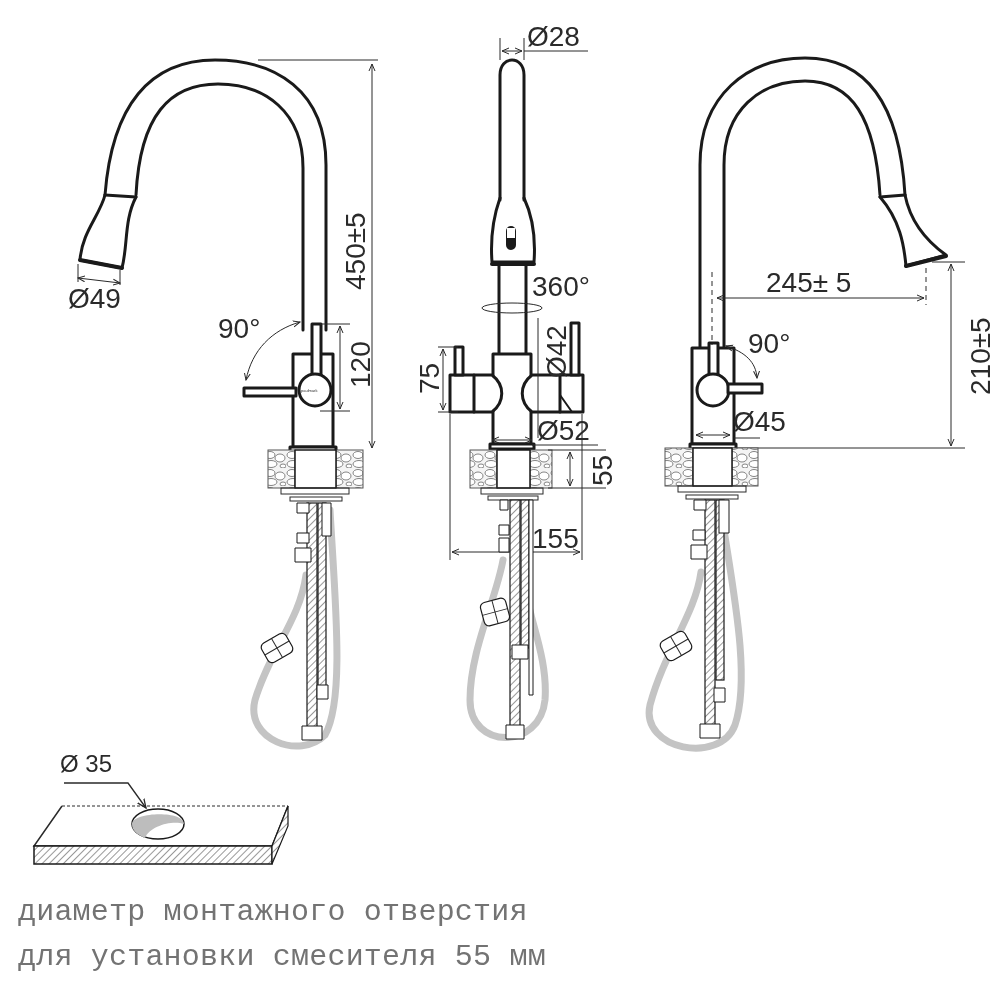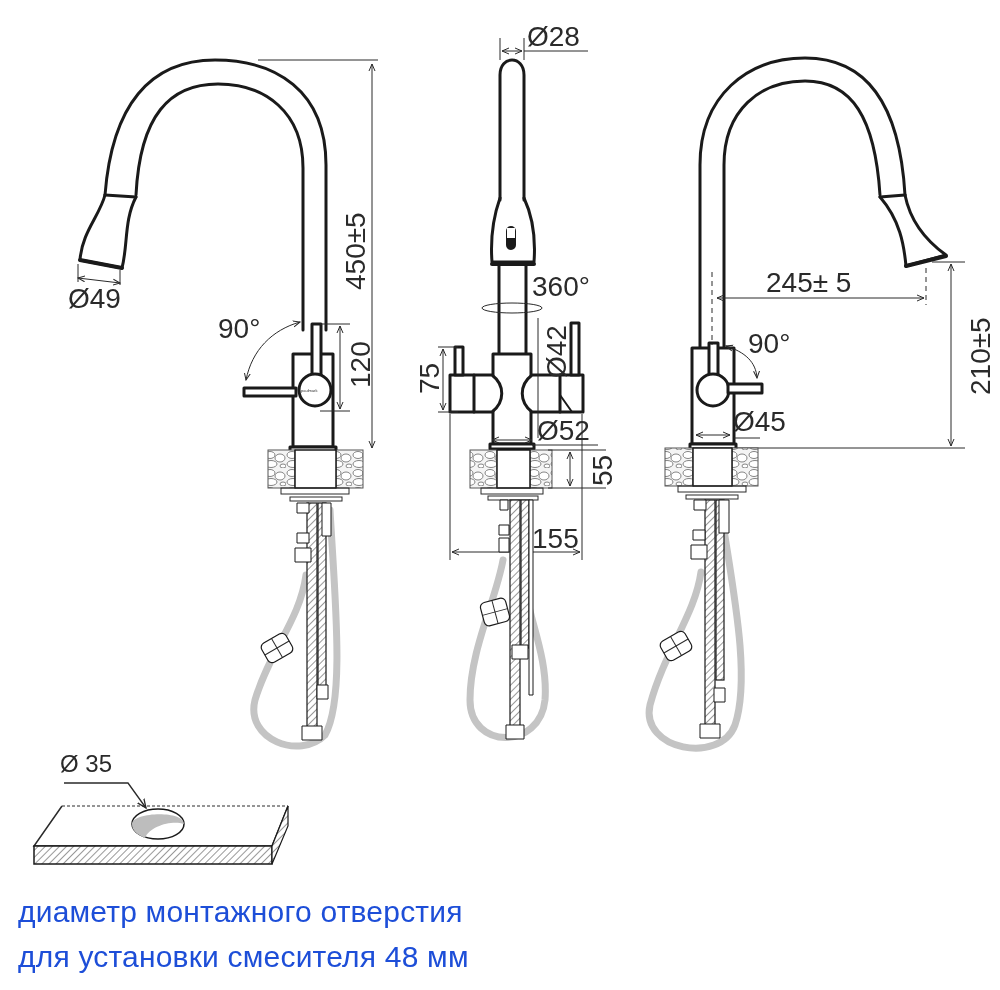--- a/index.html
+++ b/index.html
@@ -8,21 +8,21 @@
   .ln { fill: none; stroke: #1a1a1a; stroke-width: 3; stroke-linejoin: round; stroke-linecap: round; }
   .lnw { fill: #ffffff; stroke: #1a1a1a; stroke-width: 3; stroke-linejoin: round; }
   .thin { fill: none; stroke: #2a2a2a; stroke-width: 1; }
   .dash { fill: none; stroke: #2a2a2a; stroke-width: 1; stroke-dasharray: 5 4; }
   .hose { fill: none; stroke: #c4c4c4; stroke-width: 7; stroke-linecap: round; }
   .hatch { fill: url(#hatch); stroke: #1a1a1a; stroke-width: 1.2; }
   .stone { fill: url(#stones); stroke: #555; stroke-width: 1; }
   .dim { font-family: "Liberation Sans", sans-serif; font-size: 28px; fill: #2a2a2a; }
   .dimsm { font-family: "Liberation Sans", sans-serif; font-size: 24px; fill: #2a2a2a; }
   .brand { font-family: "Liberation Sans", sans-serif; font-size: 4px; fill: #333; }
-  .caption { position: absolute; left: 18px; font-family: Liberation Sans, sans-serif; font-size: 30px; color: #1d4ed8; letter-spacing: 0.2px; white-space: nowrap; }
+  .caption { position: absolute; left: 18px; font-family: Liberation Mono, monospace; font-size: 30px; color: #737373; letter-spacing: 0.2px; white-space: nowrap; }
 </style>
 </head>
 <body>
 
 <svg width="1000" height="990" viewBox="0 0 1000 990" xmlns="http://www.w3.org/2000/svg">
   <defs>
     <pattern id="hatch" width="5" height="5" patternUnits="userSpaceOnUse" patternTransform="rotate(45)">
       <rect width="5" height="5" fill="#ffffff"></rect>
       <line x1="0" y1="0" x2="0" y2="5" stroke="#333" stroke-width="1"></line>
     </pattern>
@@ -224,13 +224,13 @@
     <line class="dash" x1="62" y1="806" x2="288" y2="806" style="stroke-dasharray:3 2"></line>
     <path class="thin" d="M62,806 L34,846 L272,846 L288,806" style="stroke-width:1.5"></path>
     <rect class="hatch" x="34" y="846" width="238" height="18" style="stroke-width:1.5"></rect>
     <path class="hatch" d="M272,846 L288,806 L288,826 L272,864 Z" style="stroke-width:1.2"></path>
     <ellipse cx="158" cy="824" rx="26" ry="15" fill="#ffffff" stroke="#1a1a1a" stroke-width="1.5"></ellipse>
     <path d="M132,824 C132,812 184,810 184,824 C172,820 150,826 145,838 C136,834 132,830 132,824 Z" fill="#bdbdbd" stroke="none"></path>
   </g>
 </svg>
 
 <div class="caption" style="top:895px;">диаметр монтажного отверстия</div>
-<div class="caption" style="top:940px;">для установки смесителя 48 мм</div>
+<div class="caption" style="top:940px;">для установки смесителя 55 мм</div>
 
 </body></html>

